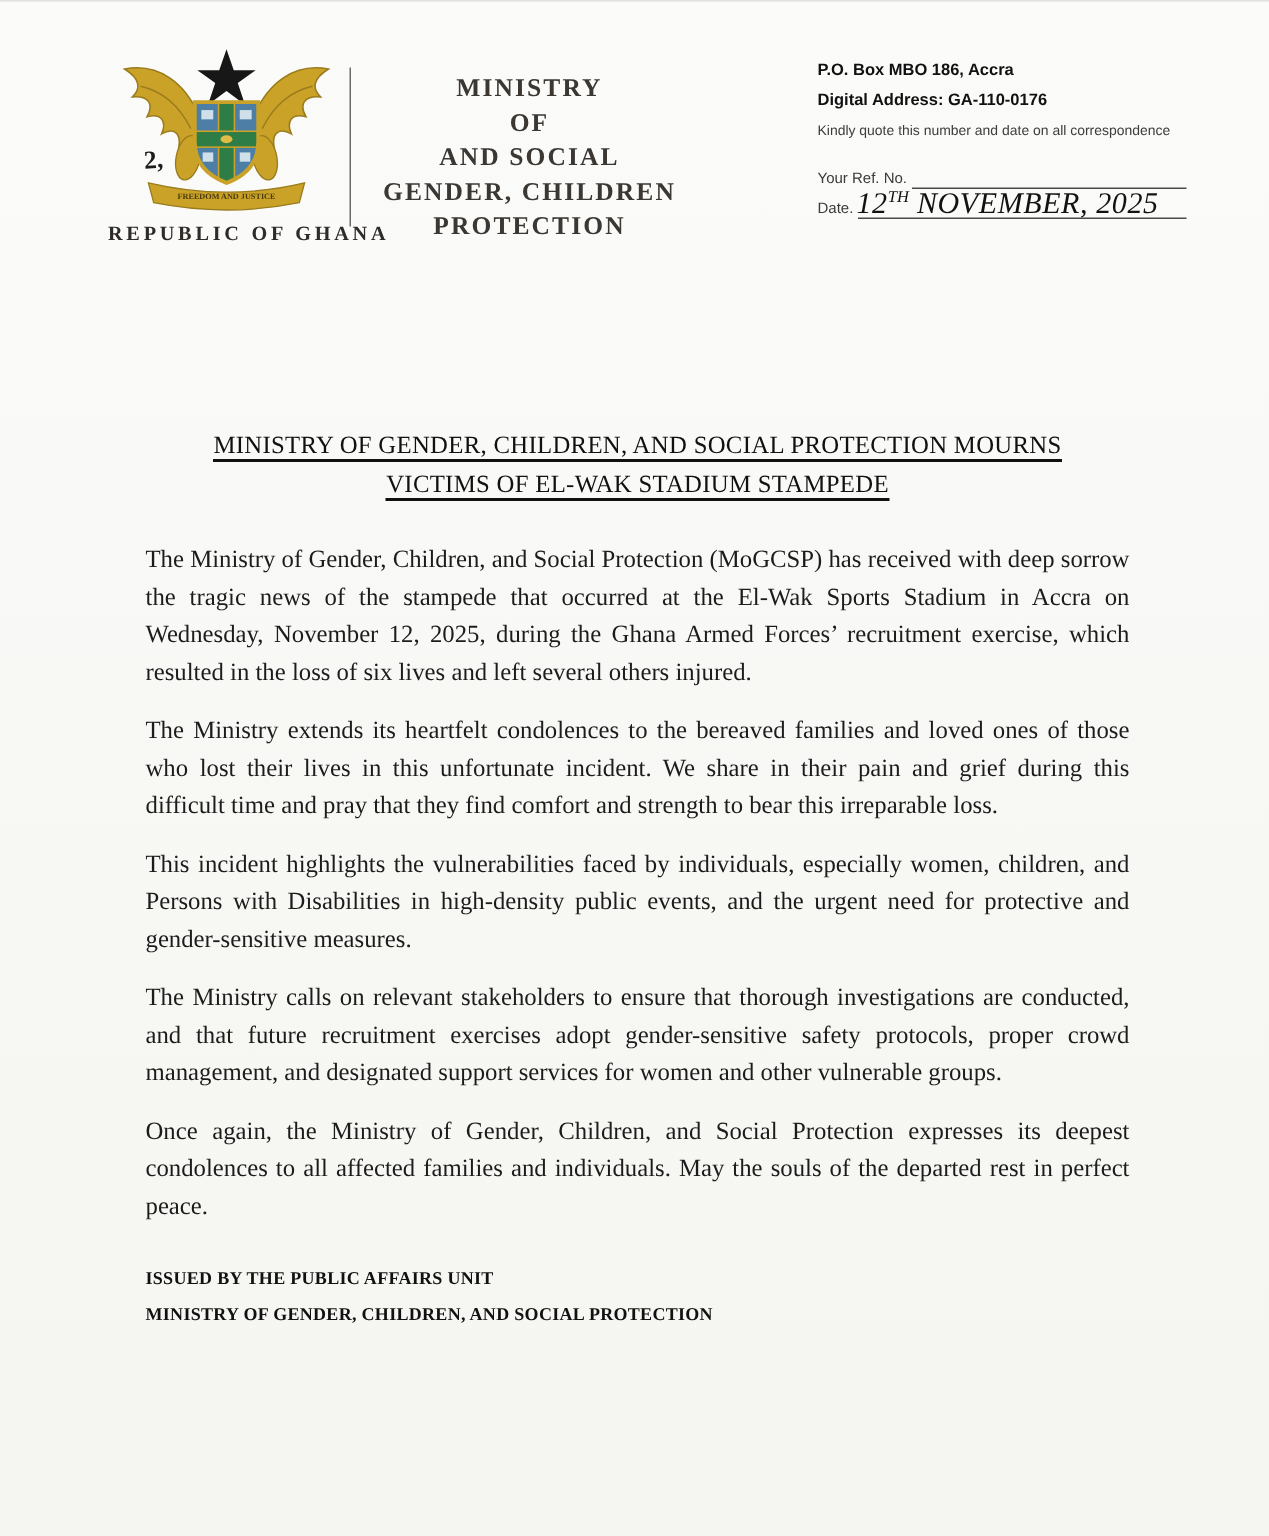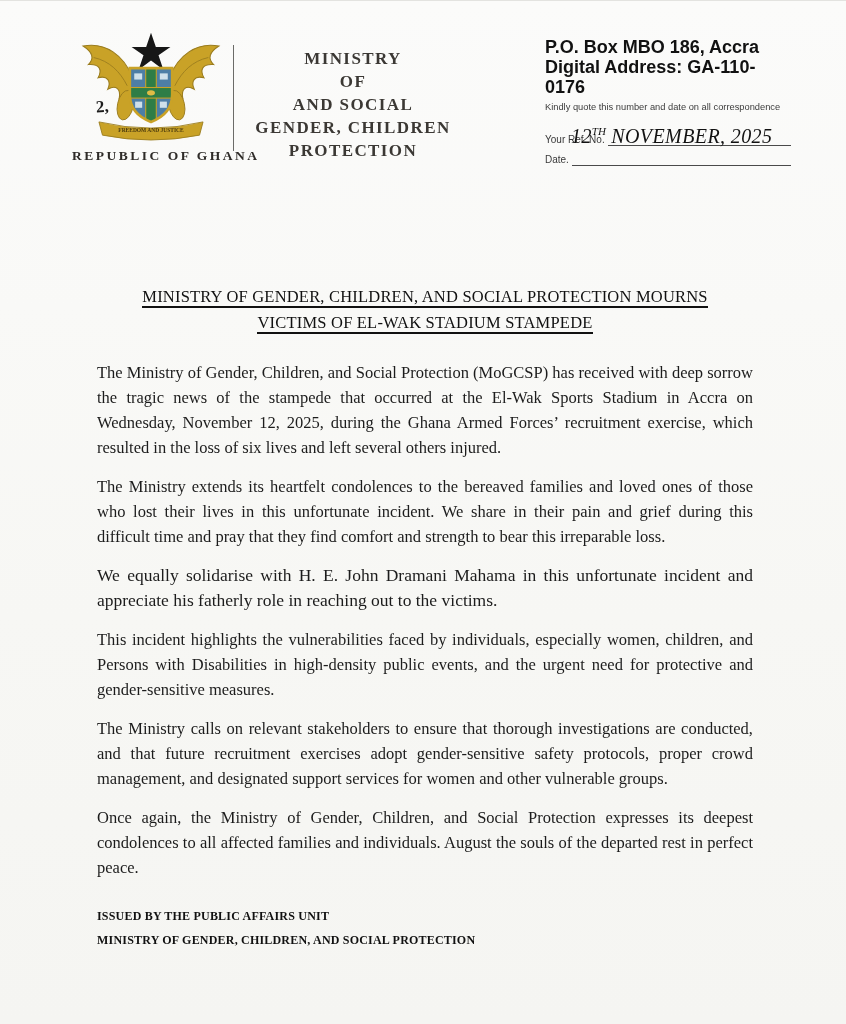--- a/index.html
+++ b/index.html
@@ -48,21 +48,21 @@
     font-family: "Liberation Serif", serif;
     font-size: 17px; font-weight: 700; letter-spacing: 1.4px;
     line-height: 23px; color: #3b3834;
   }
 
   .address-block {
     position: absolute; left: 545px; top: 36px; width: 246px;
     font-family: "Liberation Sans", sans-serif;
   }
   .address-bold {
-    font-size: 18px; font-weight: 700; line-height: 20px; color: #111;
+    font-size: 11px; font-weight: 700; line-height: 20px; color: #111;
   }
   .address-note {
     margin-top: 5px; font-size: 9.3px; color: #3c3c3c; line-height: 11px;
     white-space: nowrap;
   }
   .ref-row {
     display: flex; align-items: flex-end;
   }
   .ref-row.my-ref   { margin-top: 10px; }
   .ref-row.your-ref { margin-top: 16px; }
@@ -184,24 +184,23 @@
 
   <div class="doc-body">
     <h1 class="doc-title">
       <div><span class="u">MINISTRY OF GENDER, CHILDREN, AND SOCIAL PROTECTION MOURNS</span></div>
       <div><span class="u">VICTIMS OF EL-WAK STADIUM STAMPEDE</span></div>
     </h1>
 
     <div class="paragraphs">
       <p>The Ministry of Gender, Children, and Social Protection (MoGCSP) has received with deep sorrow the tragic news of the stampede that occurred at the El-Wak Sports Stadium in Accra on Wednesday, November 12, 2025, during the Ghana Armed Forces’ recruitment exercise, which resulted in the loss of six lives and left several others injured.</p>
       <p>The Ministry extends its heartfelt condolences to the bereaved families and loved ones of those who lost their lives in this unfortunate incident. We share in their pain and grief during this difficult time and pray that they find comfort and strength to bear this irreparable loss.</p>
-      <p class="emph">We equally solidarise with H. E. John Dramani Mahama in this unfortunate incident and appreciate his fatherly role in reaching out to the victims.</p>
       <p>This incident highlights the vulnerabilities faced by individuals, especially women, children, and Persons with Disabilities in high-density public events, and the urgent need for protective and gender-sensitive measures.</p>
       <p>The Ministry calls on relevant stakeholders to ensure that thorough investigations are conducted, and that future recruitment exercises adopt gender-sensitive safety protocols, proper crowd management, and designated support services for women and other vulnerable groups.</p>
-      <p>Once again, the Ministry of Gender, Children, and Social Protection expresses its deepest condolences to all affected families and individuals. August the souls of the departed rest in perfect peace.</p>
+      <p>Once again, the Ministry of Gender, Children, and Social Protection expresses its deepest condolences to all affected families and individuals. May the souls of the departed rest in perfect peace.</p>
     </div>
 
     <div class="doc-footer">
       <div>ISSUED BY THE PUBLIC AFFAIRS UNIT</div>
       <div>MINISTRY OF GENDER, CHILDREN, AND SOCIAL PROTECTION</div>
     </div>
   </div>
 
 </div>
 

